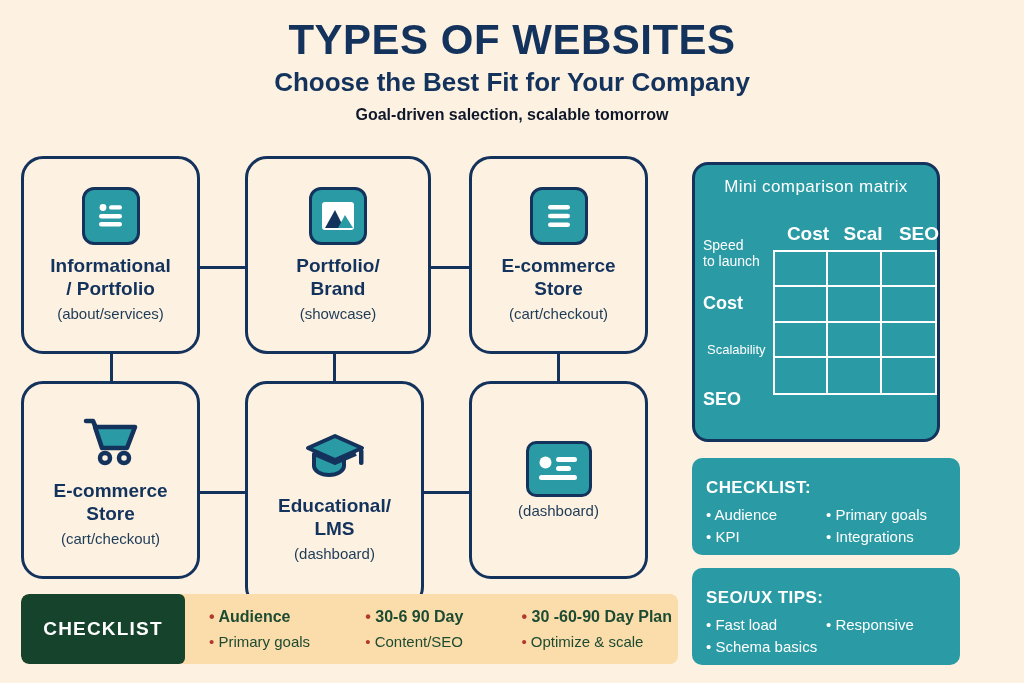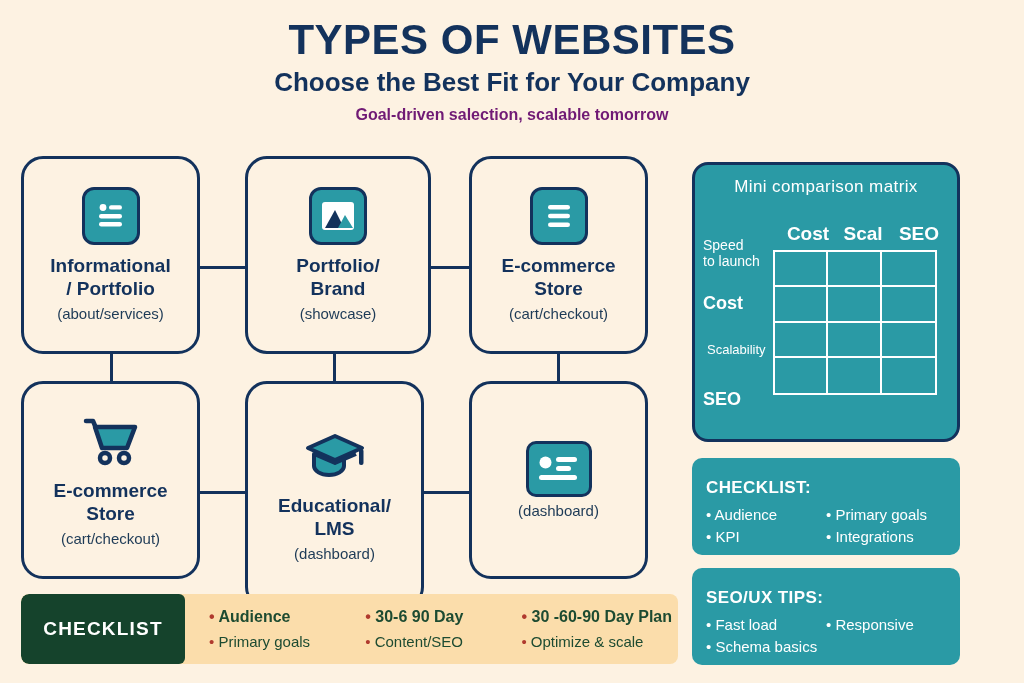--- a/index.html
+++ b/index.html
@@ -16,21 +16,21 @@
   .header{position:absolute;left:0;top:18px;width:1024px;text-align:center;}
   .title{
     font-size:42px;font-weight:bold;color:#13325c;
     letter-spacing:0.5px;line-height:1.05;margin:0;
   }
   .subtitle{
     font-size:26px;font-weight:bold;color:#13325c;
     margin:6px 0 0 0;line-height:1.1;
   }
   .tagline{
-    font-size:16px;font-weight:bold;color:#701a75;
+    font-size:16px;font-weight:bold;color:#0f172a;
     margin:9px 0 0 0;line-height:1.1;text-align:center;
   }
 
   
   .card{
     position:absolute;
     background:#fdf2e2;
     border:3px solid #13325c;
     border-radius:22px;
     box-sizing:border-box;
@@ -249,21 +249,21 @@
       <svg width="44" height="30" viewBox="0 0 44 30" aria-hidden="true">
         <circle cx="8.5" cy="8.5" r="6" fill="#ffffff"></circle>
         <rect x="19" y="3" width="21" height="5" rx="2.5" fill="#ffffff"></rect>
         <rect x="19" y="12" width="15" height="5" rx="2.5" fill="#ffffff"></rect>
         <rect x="2" y="21" width="38" height="5" rx="2.5" fill="#ffffff"></rect>
       </svg>
     </div>
     <div class="sub">(dashboard)</div>
   </div>
 
-  <div class="matrix" style="left:692px;top:162px;width:268px;height:280px;">
+  <div class="matrix" style="left:692px;top:162px;width:248px;height:280px;">
     <div class="matrix-title">Mini comparison matrix</div>
 
     <div class="mx-colhead" style="left:84px;top:58px;width:58px;">Cost</div>
     <div class="mx-colhead" style="left:140px;top:58px;width:56px;">Scal</div>
     <div class="mx-colhead" style="left:196px;top:58px;width:56px;">SEO</div>
 
     <div class="mx-rowlabel" style="left:8px;top:72px;width:64px;font-size:14px;">
       <div>Speed</div>
       <div>to launch</div>
     </div>

